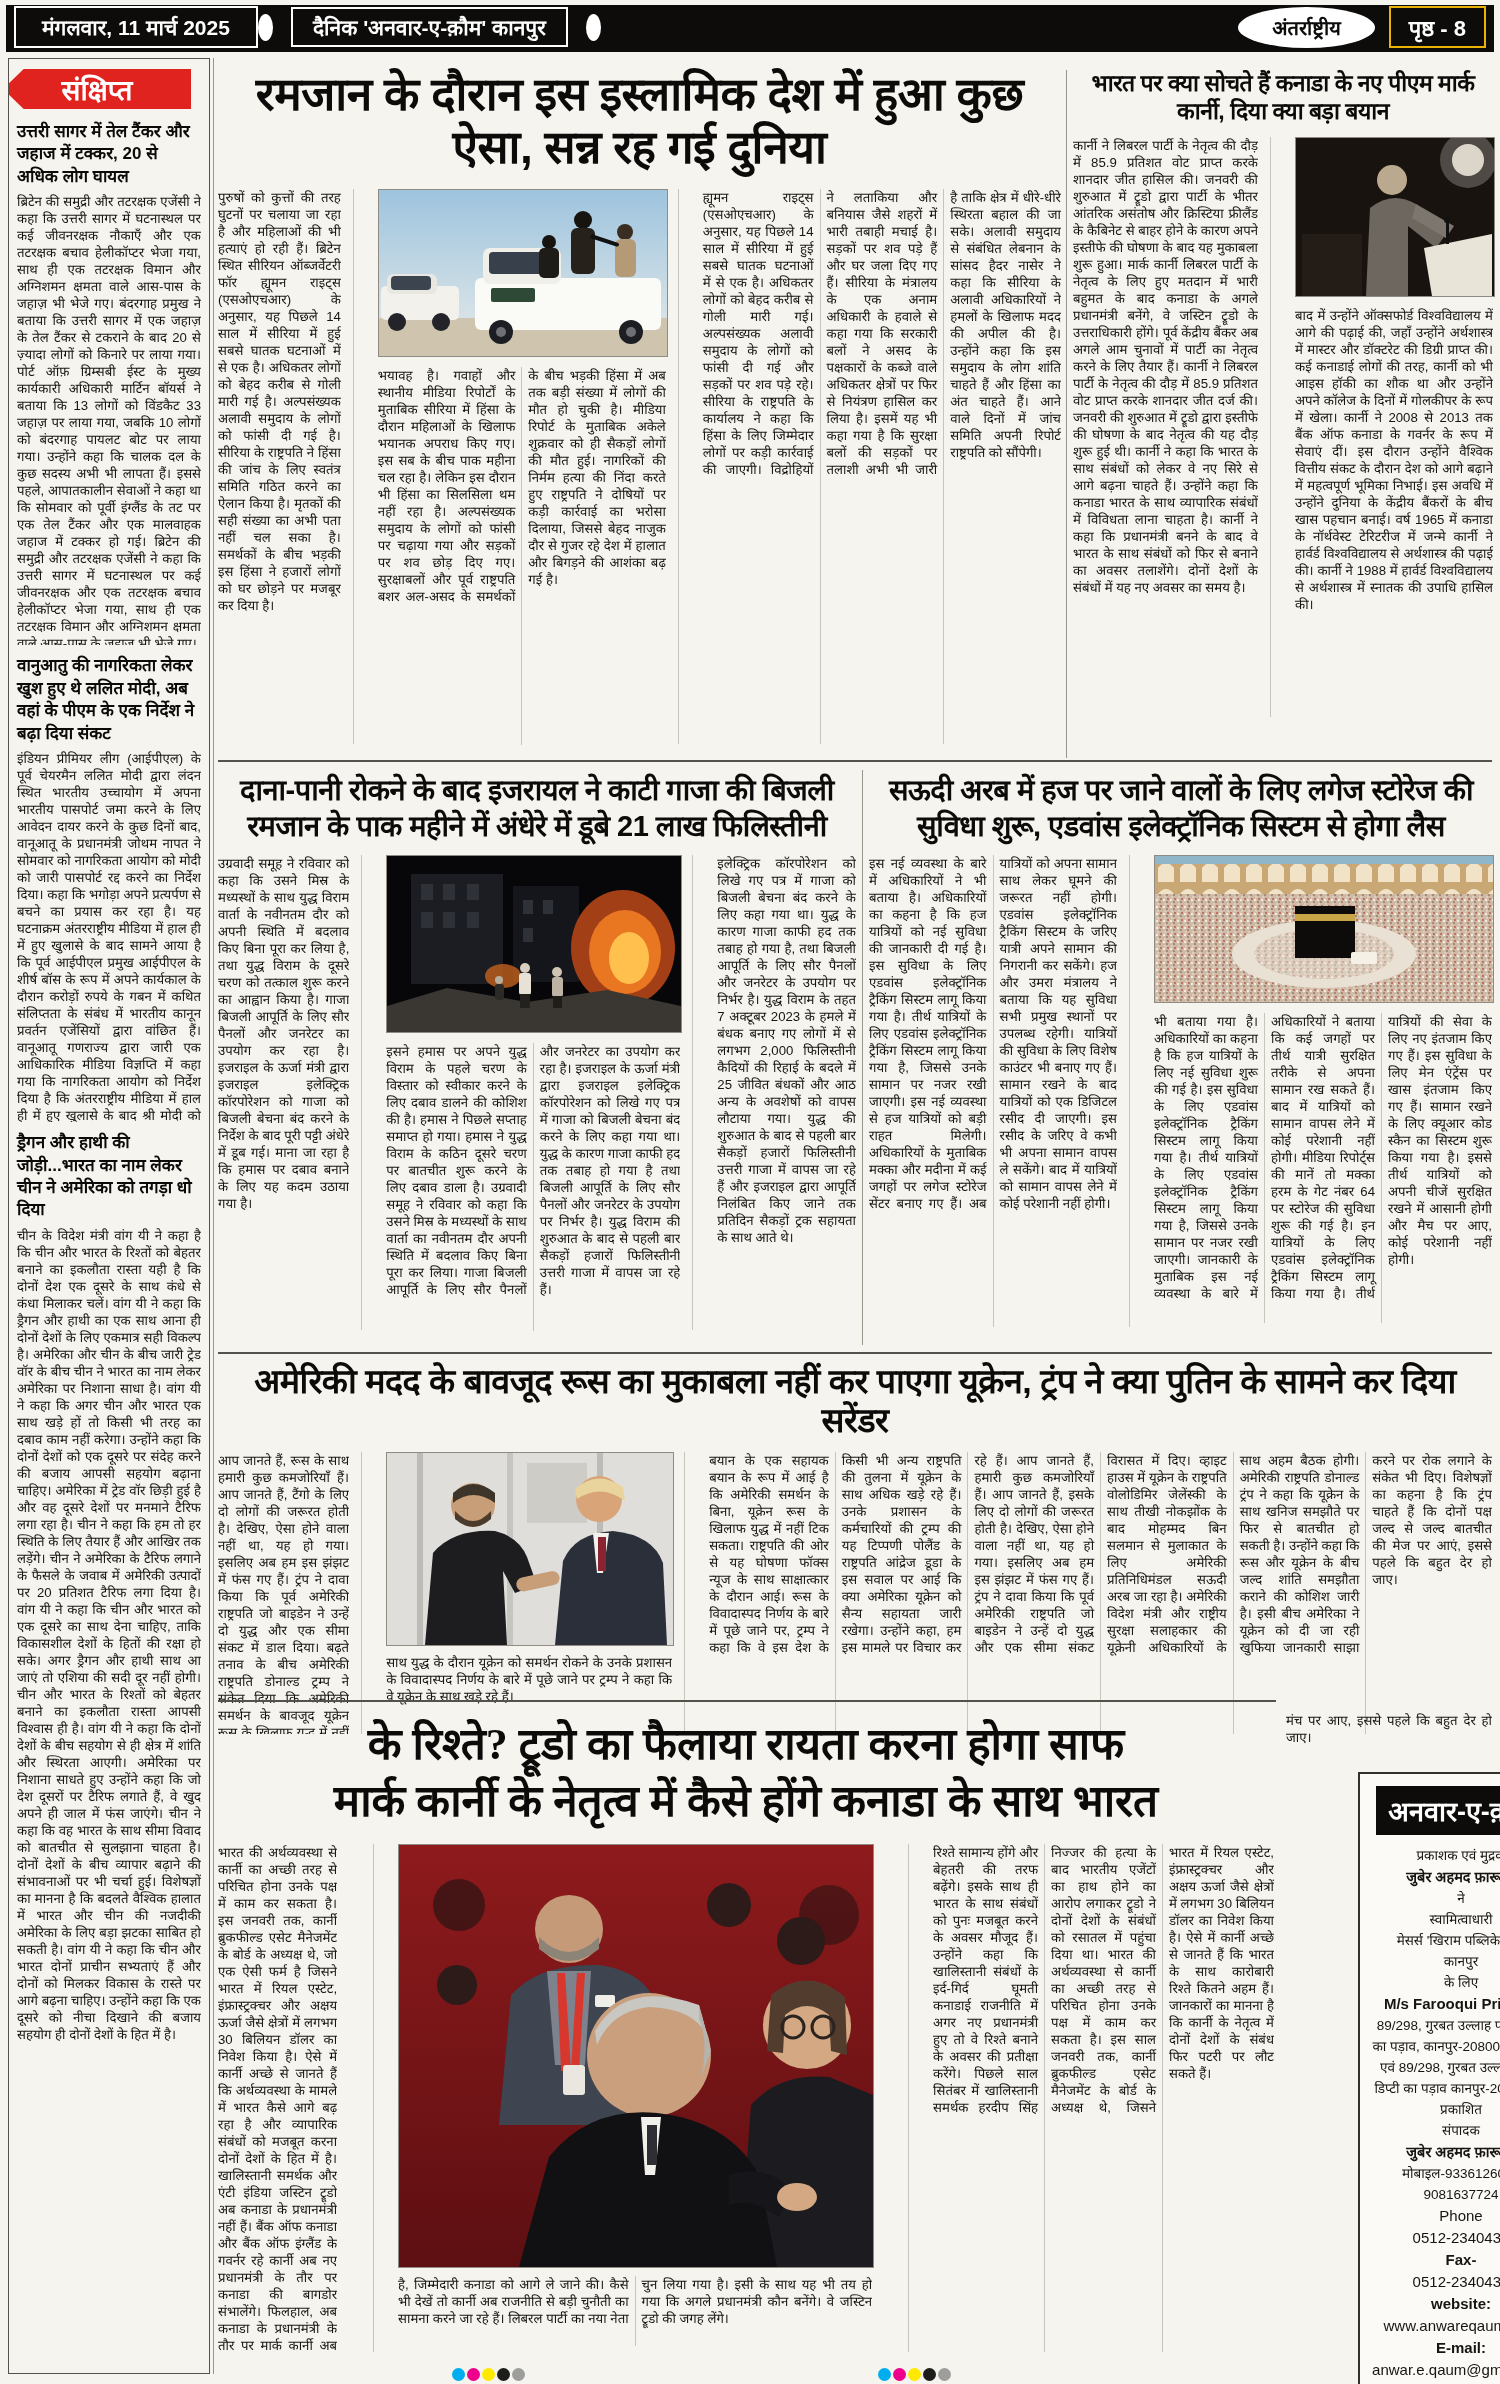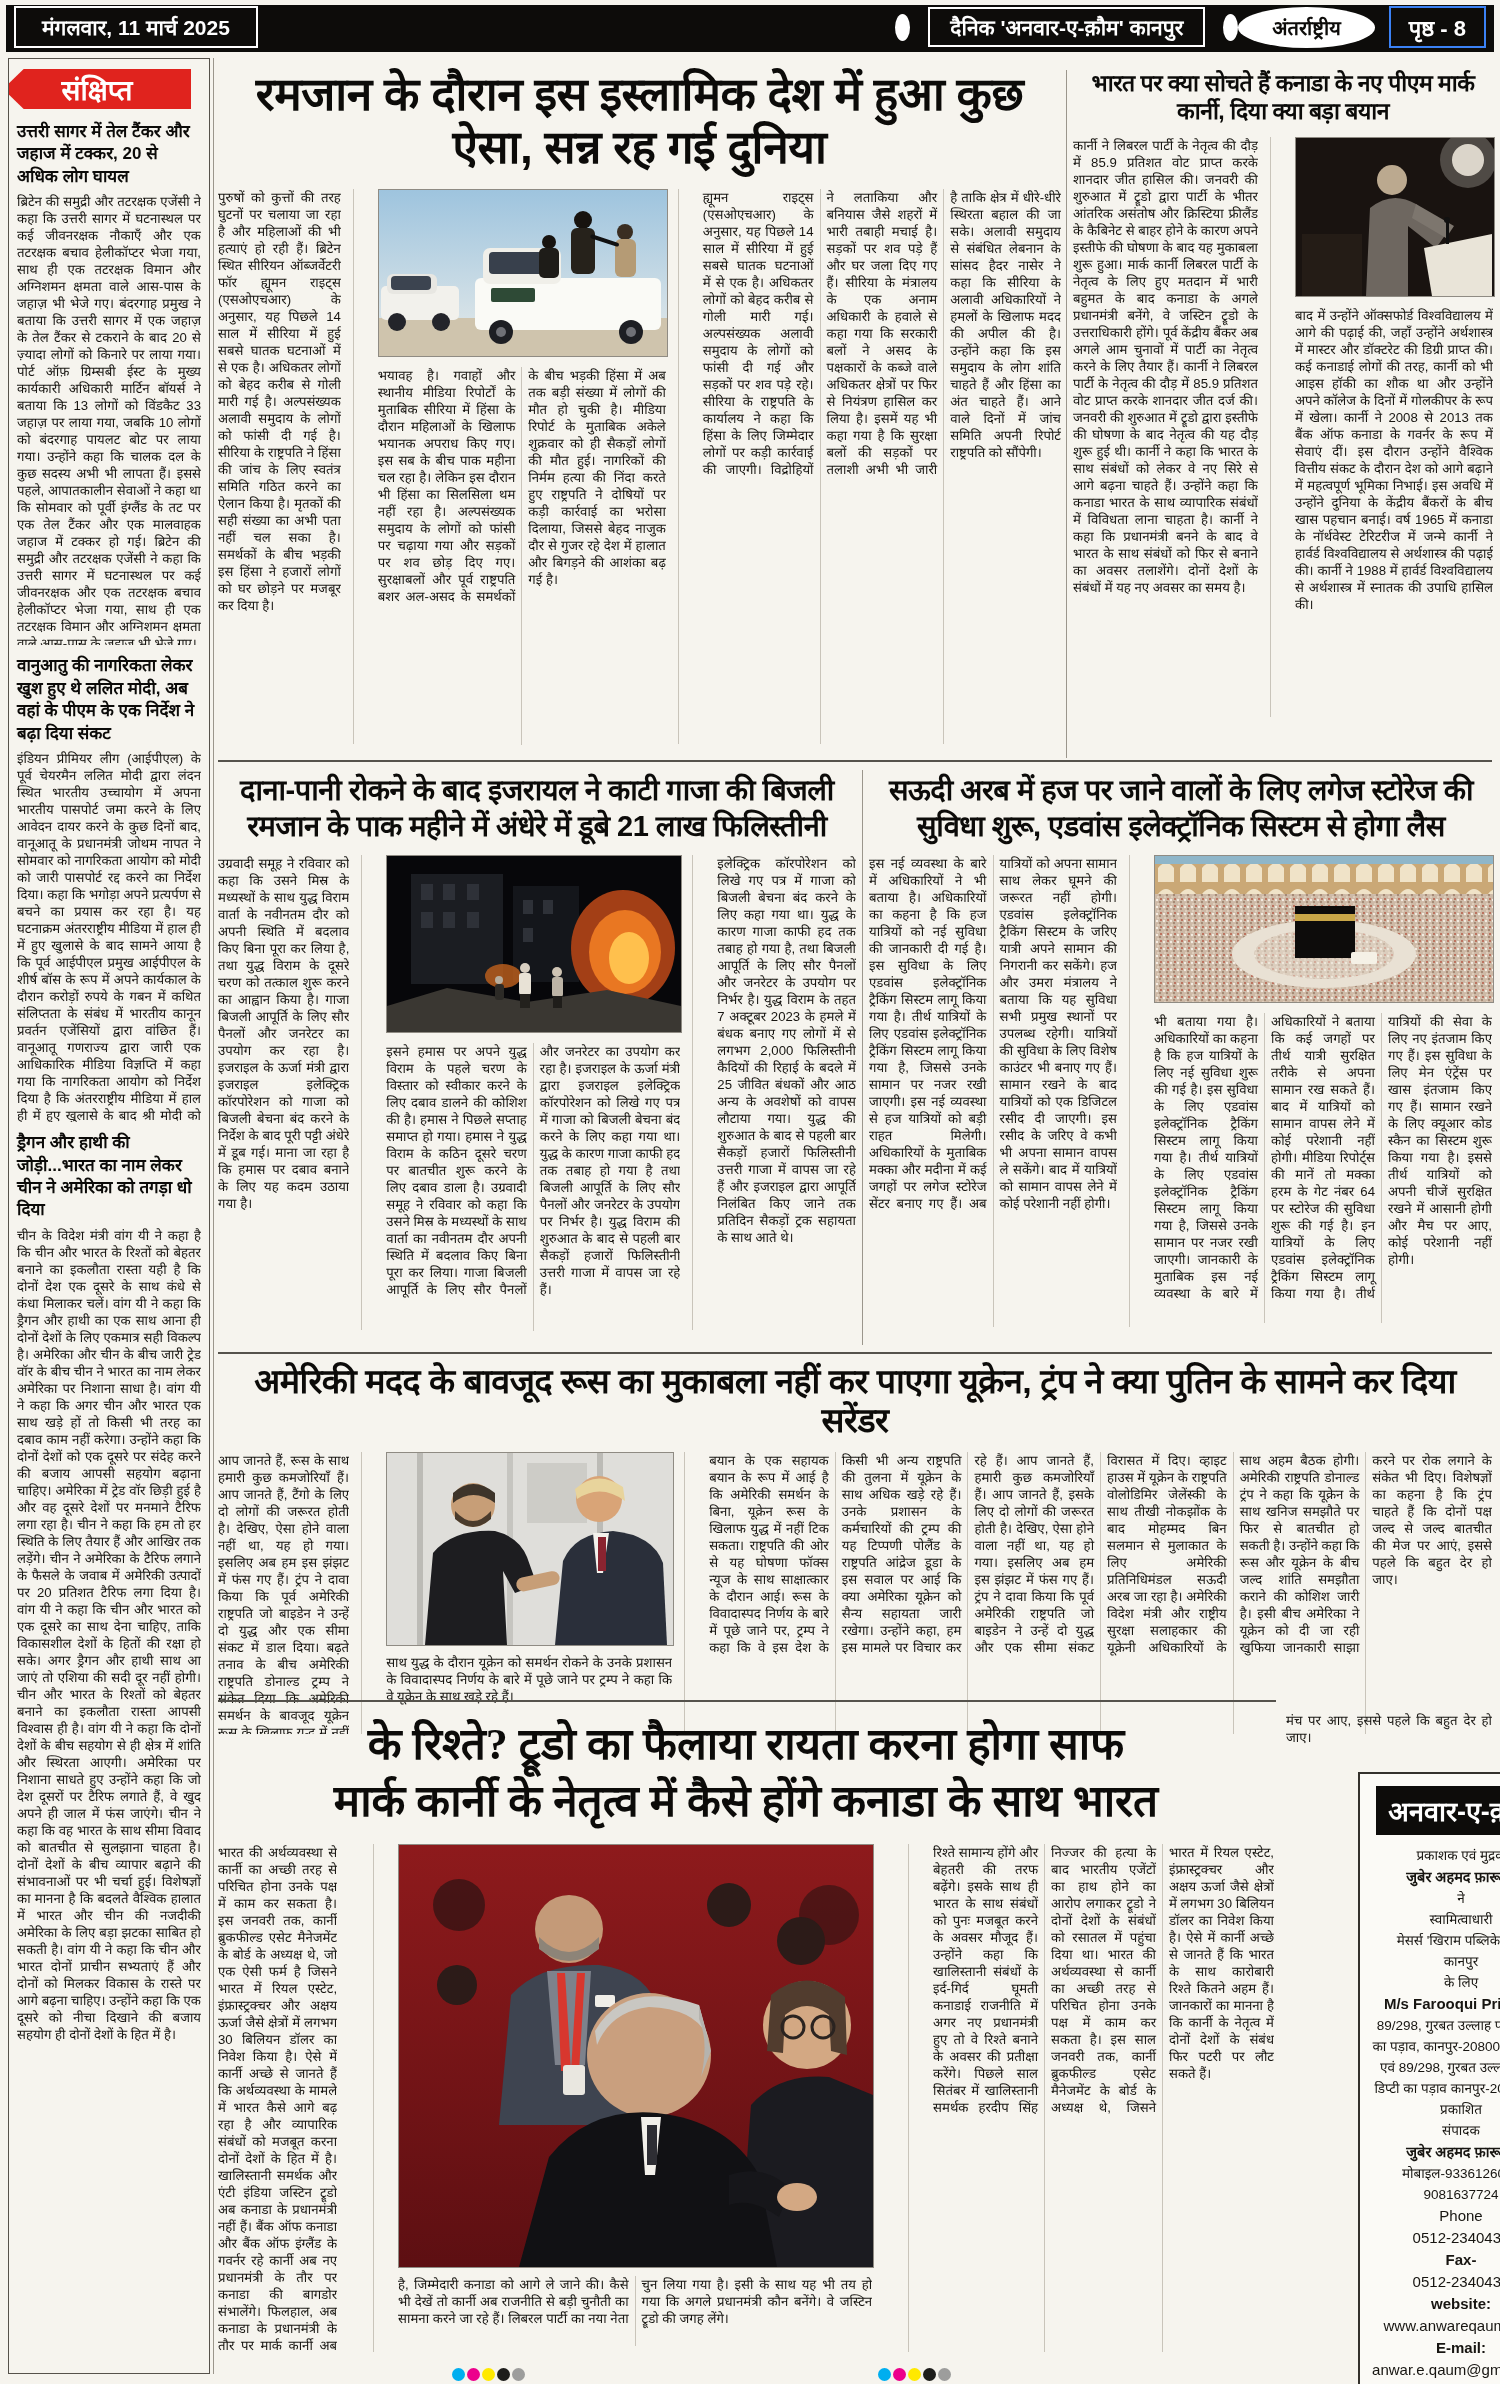--- a/index.html
+++ b/index.html
@@ -3,26 +3,26 @@
 <meta charset="utf-8">
 <style>
   html,body{margin:0;padding:0;background:#4a4742;}
   .page{position:relative;width:1500px;height:2384px;background:#f6f4ee;
         font-family:"Liberation Sans","DejaVu Sans",sans-serif;color:#171511;overflow:hidden;}
   
   .masthead{position:absolute;left:6px;top:5px;width:1488px;height:44px;background:#0d0c0a;
             display:flex;align-items:center;border-bottom:3px solid #0d0c0a;}
   .m-datebox{margin-left:8px;border:2px solid #fff;box-shadow:0 0 0 2px #0d0c0a inset;
              padding:5px 26px;color:#fff;font-weight:bold;font-size:21px;white-space:nowrap;}
-  .m-center{flex:1;display:flex;align-items:center;justify-content:flex-end;gap:18px;}
+  .m-center{flex:1;display:flex;align-items:center;justify-content:flex-start;gap:18px;}
   .m-dot{width:15px;height:27px;background:#fff;border-radius:50%;}
   .m-titlebox{border:2px solid #fff;padding:4px 20px;color:#fff;font-weight:bold;font-size:21px;white-space:nowrap;}
   .m-section{background:#fff;color:#0d0c0a;font-weight:bold;font-size:20px;border-radius:50%;
              padding:7px 34px;margin-right:14px;white-space:nowrap;}
-  .m-page{border:2px solid #3b82f6;box-shadow:0 0 0 2px #0d0c0a inset;padding:4px 18px;margin-right:8px;
+  .m-page{border:2px solid #eab308;box-shadow:0 0 0 2px #0d0c0a inset;padding:4px 18px;margin-right:8px;
           color:#fff;font-weight:bold;font-size:22px;white-space:nowrap;}
   
   .bt{font-size:13.2px;line-height:17px;text-align:justify;overflow:hidden;}
   .mc{column-gap:13px;column-rule:1px solid #c9c4ba;}
   .mc2{column-count:2}.mc3{column-count:3}.mc6{column-count:6}
   .cols{display:flex;}
   .cols>*+*{border-left:1px solid #c9c4ba;margin-left:12px;padding-left:24px;}
   .photo{background:#ddd;border:1px solid #8f8b83;}
   .photo svg{display:block;width:100%;height:100%;}
   .hl{font-weight:bold;color:#0c0b09;text-align:center;letter-spacing:-.5px;}

